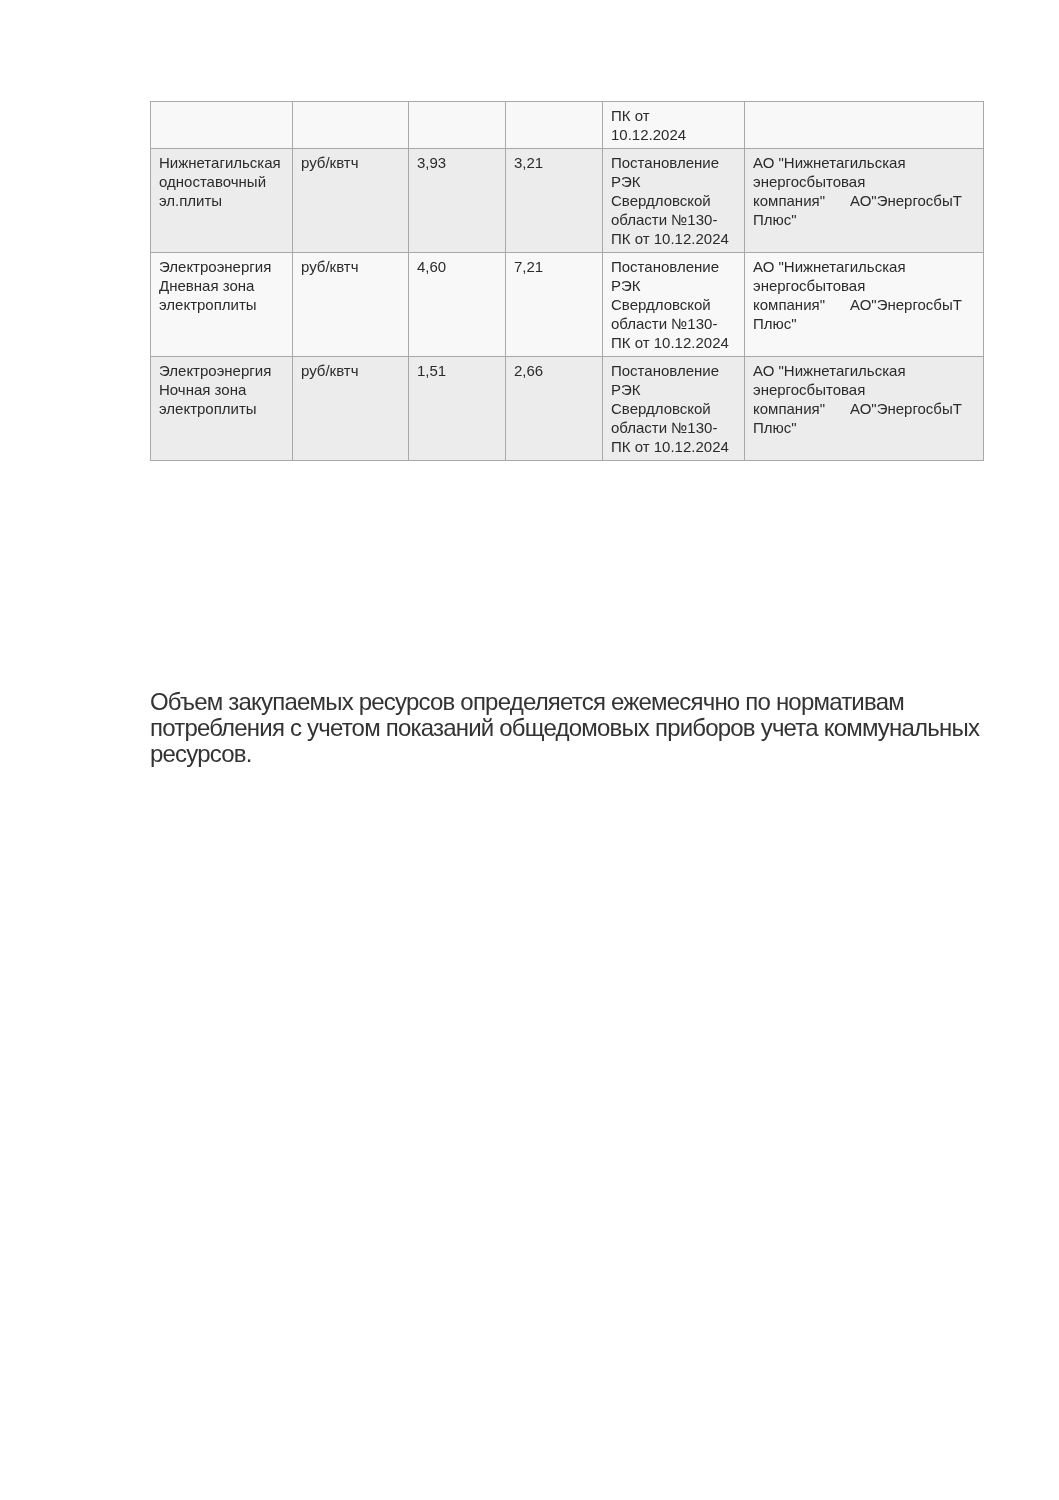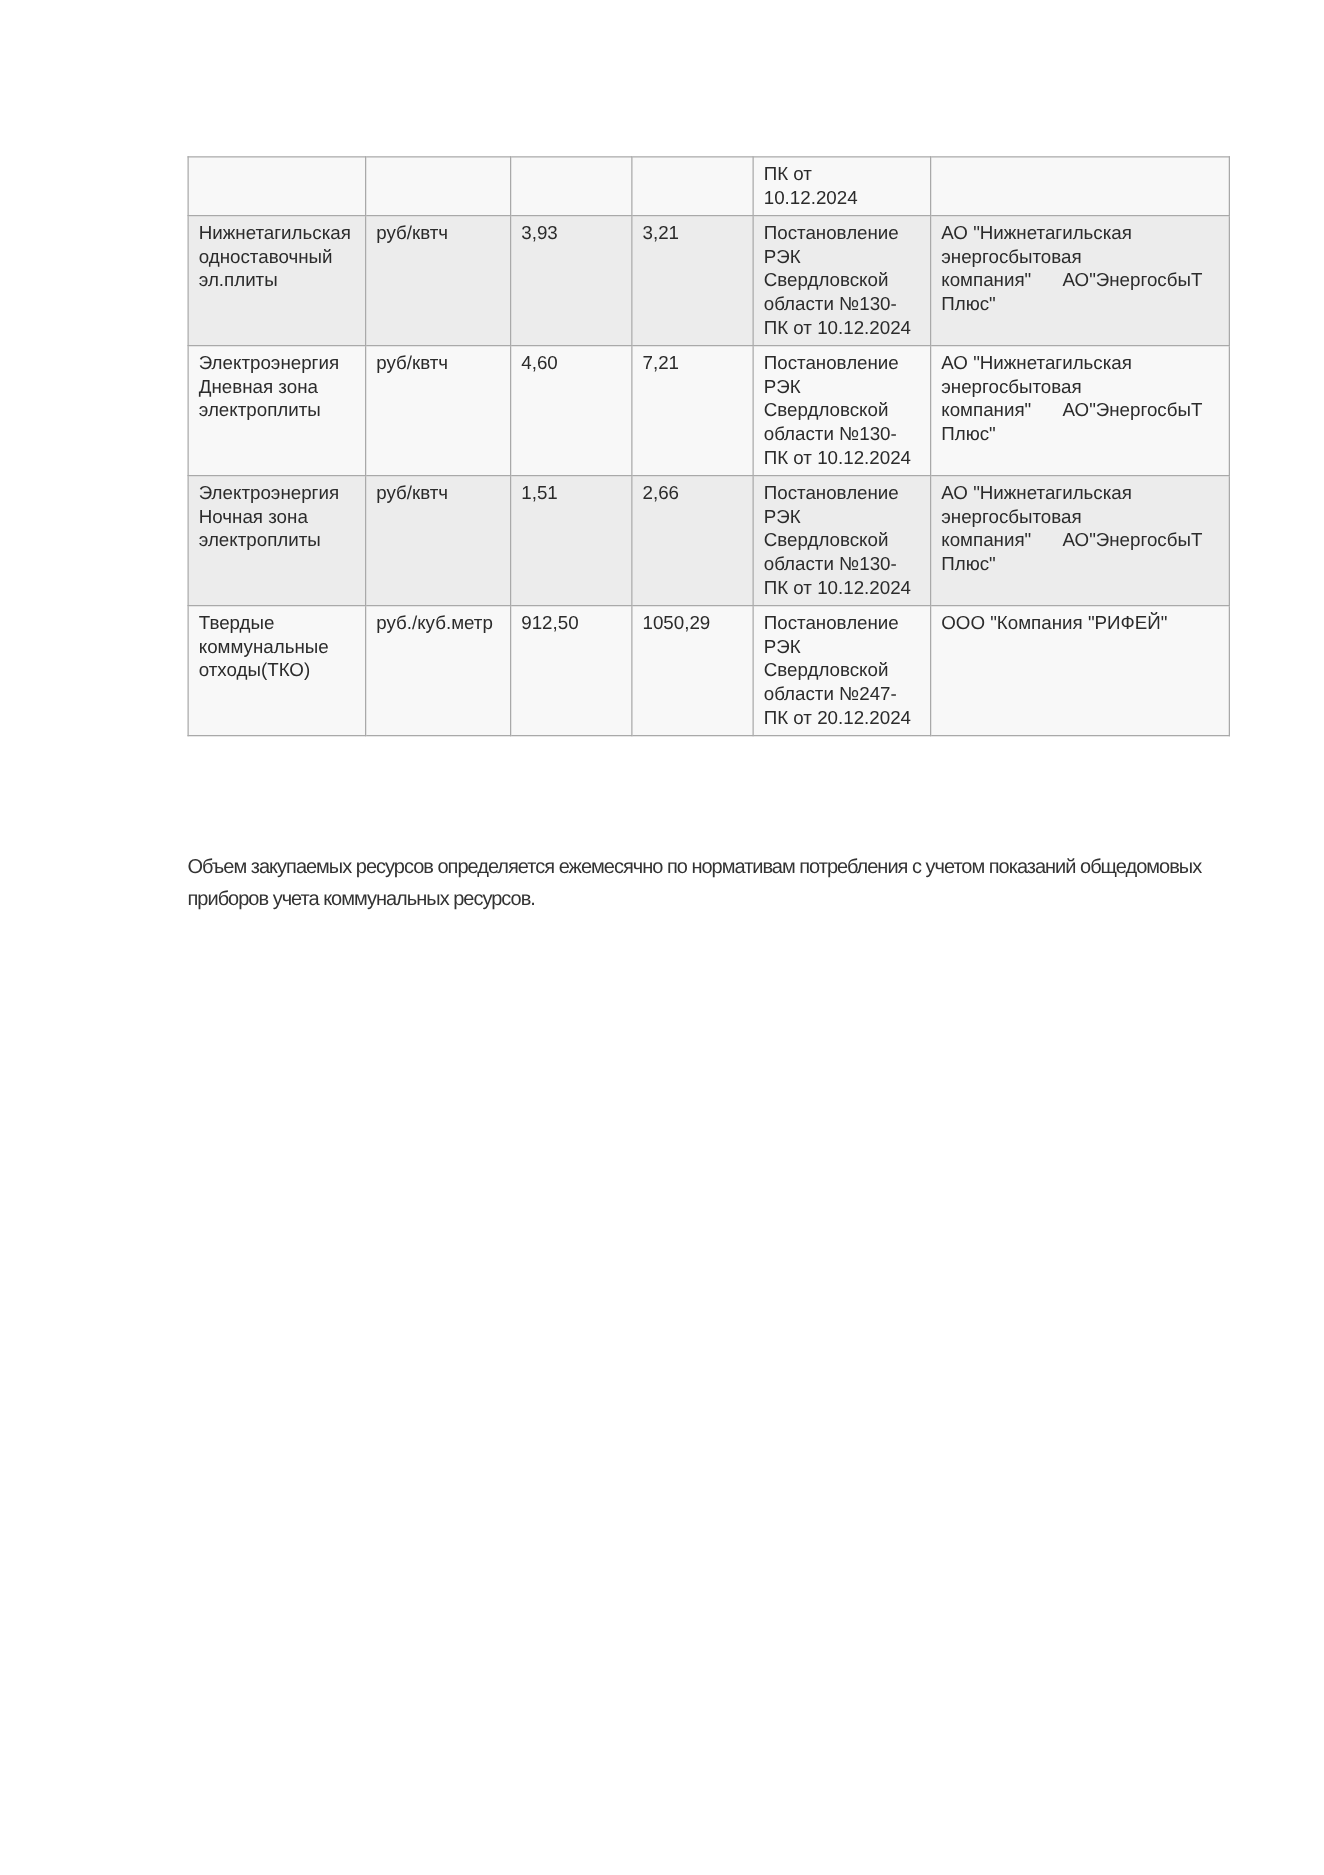--- a/index.html
+++ b/index.html
@@ -14,40 +14,39 @@
   }
   table.tariff {
     position: absolute;
     left: 150px;
     top: 101px;
     width: 833px;
     border-collapse: collapse;
     table-layout: fixed;
     font-size: 15px;
     line-height: 19px;
-    margin-top: 24px;
   }
   table.tariff td {
     border: 1px solid var(--border, #a9a9a9);
     vertical-align: top;
     padding: 4px 8px;
     overflow-wrap: break-word;
   }
   tr.row-light td { background: var(--row-light, #f8f8f8); }
   tr.row-dark  td { background: var(--row-dark,  #ececec); }
   td.c-unit, td.c-val1, td.c-val2 { text-align: left; }
   td.c-reg-tail { white-space: pre-line; }
   td.c-supplier { padding: 4px 6px 4px 8px; }
   tr.row-cont { height: 46px; }
   .note {
     position: absolute;
     left: 150px;
     top: 665px;
     width: 840px;
-    font-size: 16px;
+    font-size: 24px;
     line-height: 26px;
     letter-spacing: -0.8px;
     color: #333333;
   }
 </style>
 </head>
 <body>
 
 <div class="page">
 
@@ -91,26 +90,18 @@
 
       <tr class="row-dark">
         <td class="c-name">Электроэнергия Ночная зона электроплиты</td>
         <td class="c-unit">руб/квтч</td>
         <td class="c-val1">1,51</td>
         <td class="c-val2">2,66</td>
         <td class="c-reg">Постановление РЭК Свердловской области №130-ПК от 10.12.2024</td>
         <td class="c-supplier">АО "Нижнетагильская энергосбытовая компания"&nbsp;&nbsp;&nbsp;&nbsp;&nbsp;&nbsp;АО"ЭнергосбыТ Плюс"</td>
       </tr>
 
-      <tr class="row-light">
-        <td class="c-name">Твердые коммунальные отходы(ТКО)</td>
-        <td class="c-unit">руб./куб.метр</td>
-        <td class="c-val1">912,50</td>
-        <td class="c-val2">1050,29</td>
-        <td class="c-reg">Постановление РЭК Свердловской области №247-ПК от 20.12.2024</td>
-        <td class="c-supplier">ООО "Компания "РИФЕЙ"</td>
-      </tr>
     </tbody>
   </table>
 
   <p class="note">Объем закупаемых ресурсов определяется ежемесячно по нормативам потребления с учетом показаний общедомовых приборов учета коммунальных ресурсов.</p>
 
 </div>
 
 </body></html>

